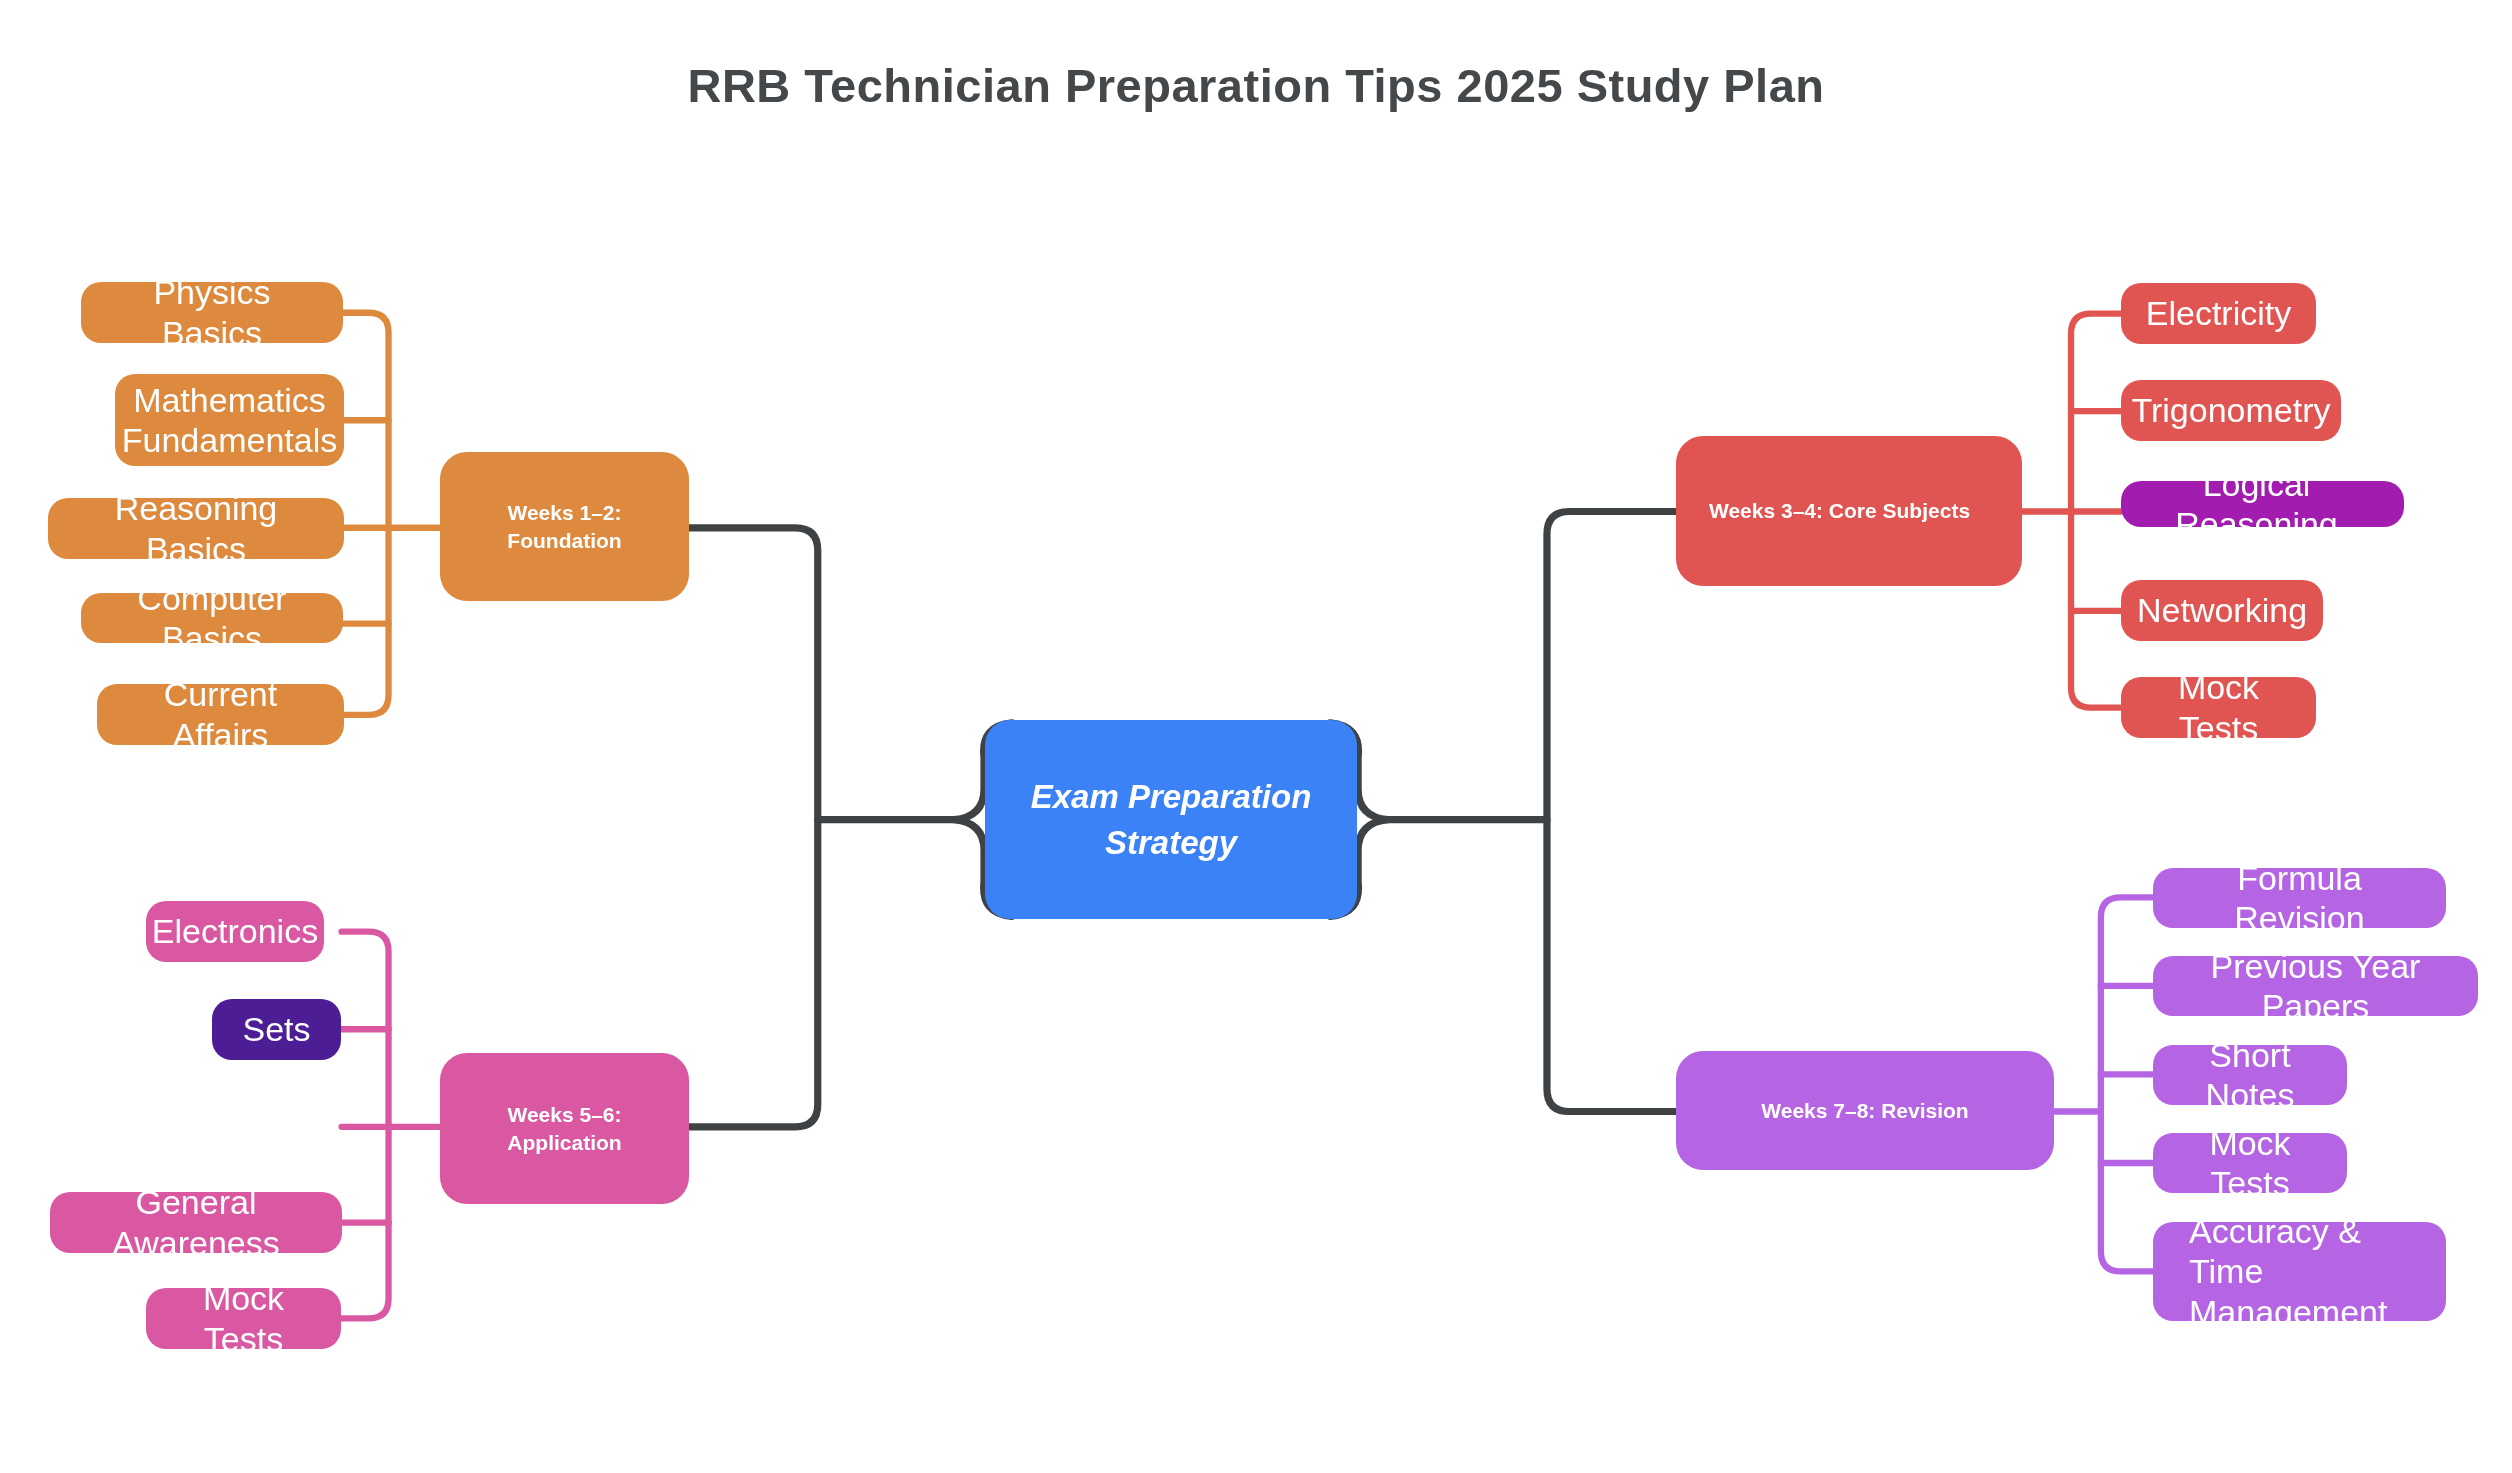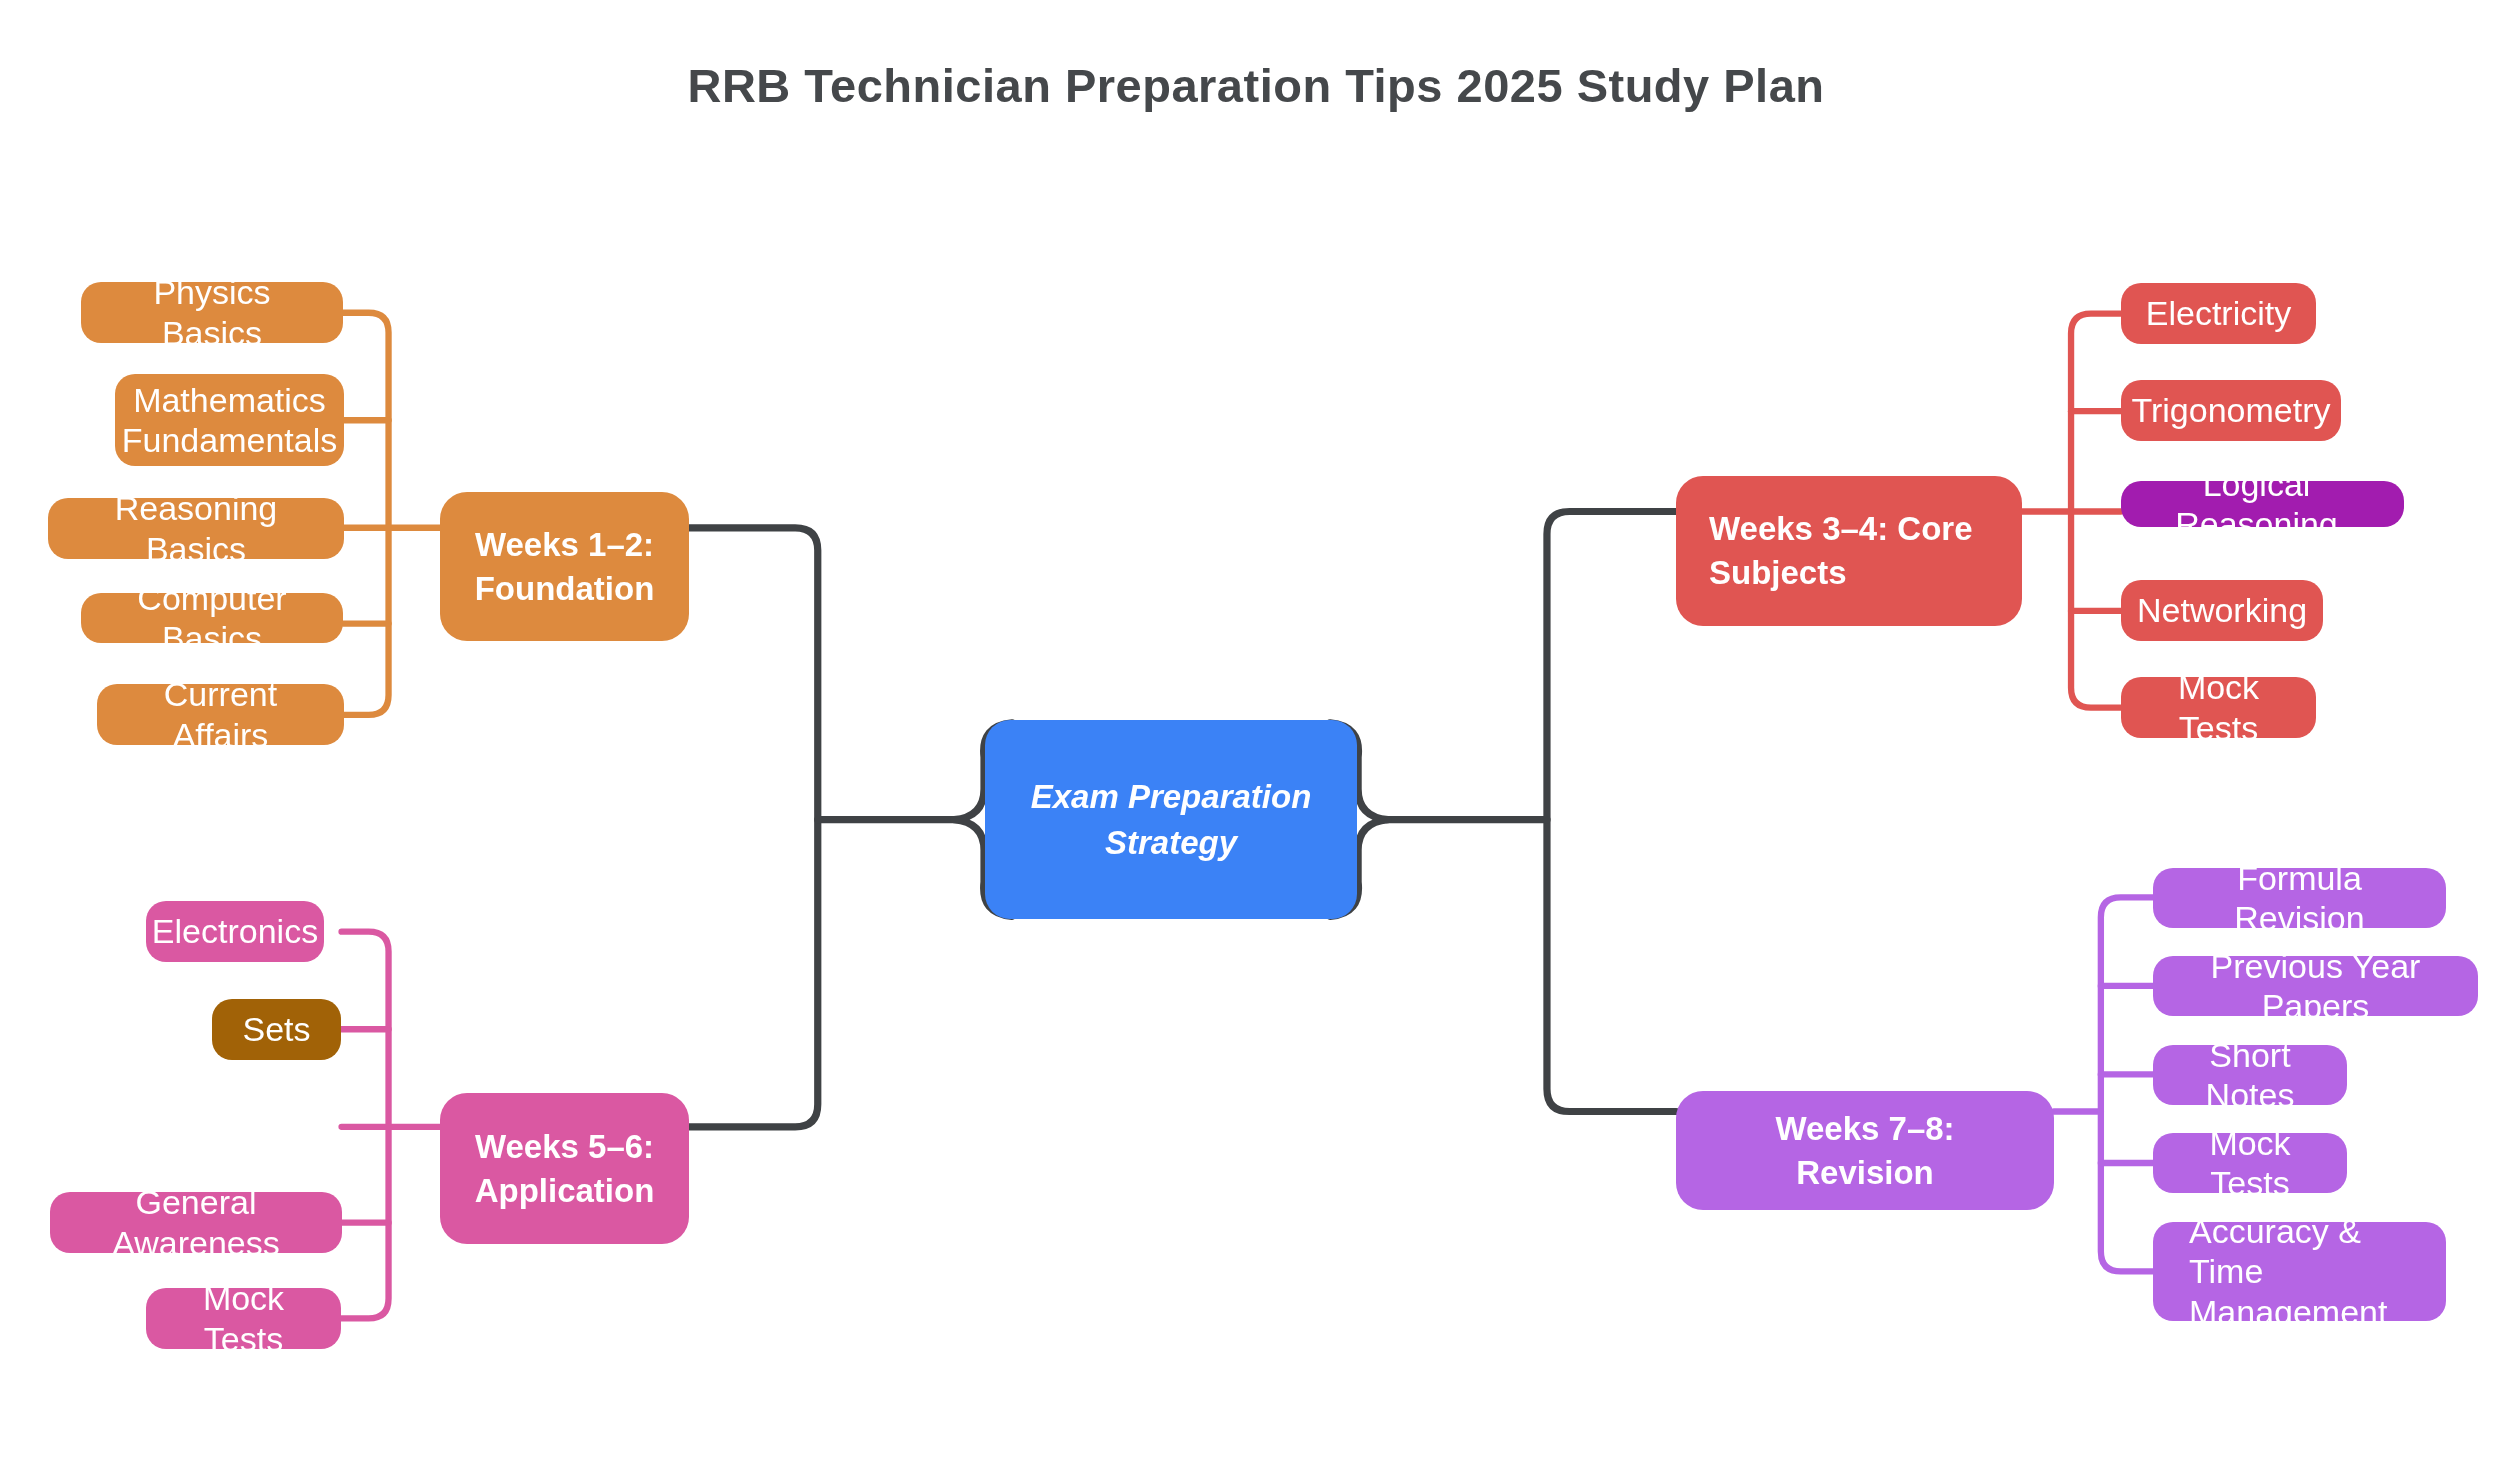--- a/index.html
+++ b/index.html
@@ -14,21 +14,21 @@
   svg.edges { position:absolute; left:0; top:0; width:2512px; height:1473px; }
   svg.edges path { fill:none; stroke-linecap:round; stroke-linejoin:round; }
   .edge-dark   { stroke-width:8px; }
   .edge-color  { stroke-width:7px; }
   .node {
     position:absolute; color:#ffffff; box-sizing:border-box;
     display:flex; align-items:center; justify-content:center;
     text-align:center;
   }
   .child  { font-size:34px; font-weight:400; border-radius:20px; line-height:1.18; padding:0 20px; }
-  .branch { font-size:33px; font-weight:700; border-radius:27px; line-height:1.32; padding:0 40px;margin-top:40px; }
+  .branch { font-size:21px; font-weight:700; border-radius:27px; line-height:1.32; padding:0 40px; }
   .center-node { font-size:33px; font-weight:700; border-radius:25px; line-height:1.38; padding:0 36px; }
   .align-left { justify-content:flex-start; text-align:left; padding-left:33px; }
 </style>
 </head>
 <body>
 
 <div class="canvas">
 
   <div class="title" style="color: rgb(69, 72, 75);">RRB Technician Preparation Tips 2025 Study Plan</div>
 
@@ -76,21 +76,21 @@
   <div class="node child" style="left: 81px; top: 593px; width: 262px; height: 50px; background: rgb(221, 138, 62);">Computer Basics</div>
   <div class="node child" style="left: 97px; top: 684px; width: 247px; height: 61px; background: rgb(221, 138, 62);">Current Affairs</div>
 
   <div class="node child" style="left: 2121px; top: 283px; width: 195px; height: 61px; background: rgb(224, 85, 82);">Electricity</div>
   <div class="node child" style="left: 2121px; top: 380px; width: 220px; height: 61px; background: rgb(224, 85, 82);">Trigonometry</div>
   <div class="node child" style="left: 2121px; top: 481px; width: 283px; height: 46px; background: #a21caf; padding-left: 8px;">Logical Reasoning</div>
   <div class="node child" style="left: 2121px; top: 580px; width: 202px; height: 61px; background: rgb(224, 85, 82);">Networking</div>
   <div class="node child" style="left: 2121px; top: 677px; width: 195px; height: 61px; background: rgb(224, 85, 82);">Mock Tests</div>
 
   <div class="node child" style="left: 146px; top: 901px; width: 178px; height: 61px; background: rgb(218, 88, 162);">Electronics</div>
-  <div class="node child" style="left: 212px; top: 999px; width: 129px; height: 61px; background: #a16207;">Sets</div>
+  <div class="node child" style="left: 212px; top: 999px; width: 129px; height: 61px; background: #4c1d95;">Sets</div>
   <div class="node child" style="left: 50px; top: 1192px; width: 292px; height: 61px; background: rgb(218, 88, 162);">General Awareness</div>
   <div class="node child" style="left: 146px; top: 1288px; width: 195px; height: 61px; background: rgb(218, 88, 162);">Mock Tests</div>
 
   <div class="node child" style="left: 2153px; top: 868px; width: 293px; height: 60px; background: rgb(181, 101, 228);">Formula Revision</div>
   <div class="node child" style="left: 2153px; top: 956px; width: 325px; height: 60px; background: rgb(181, 101, 228);">Previous Year Papers</div>
   <div class="node child" style="left: 2153px; top: 1045px; width: 194px; height: 60px; background: rgb(181, 101, 228);">Short Notes</div>
   <div class="node child" style="left: 2153px; top: 1133px; width: 194px; height: 60px; background: rgb(181, 101, 228);">Mock Tests</div>
   <div class="node child align-left" style="left: 2153px; top: 1222px; width: 293px; height: 99px; padding-left: 36px; background: rgb(181, 101, 228);">Accuracy &amp; Time Management</div>
 
 </div>

